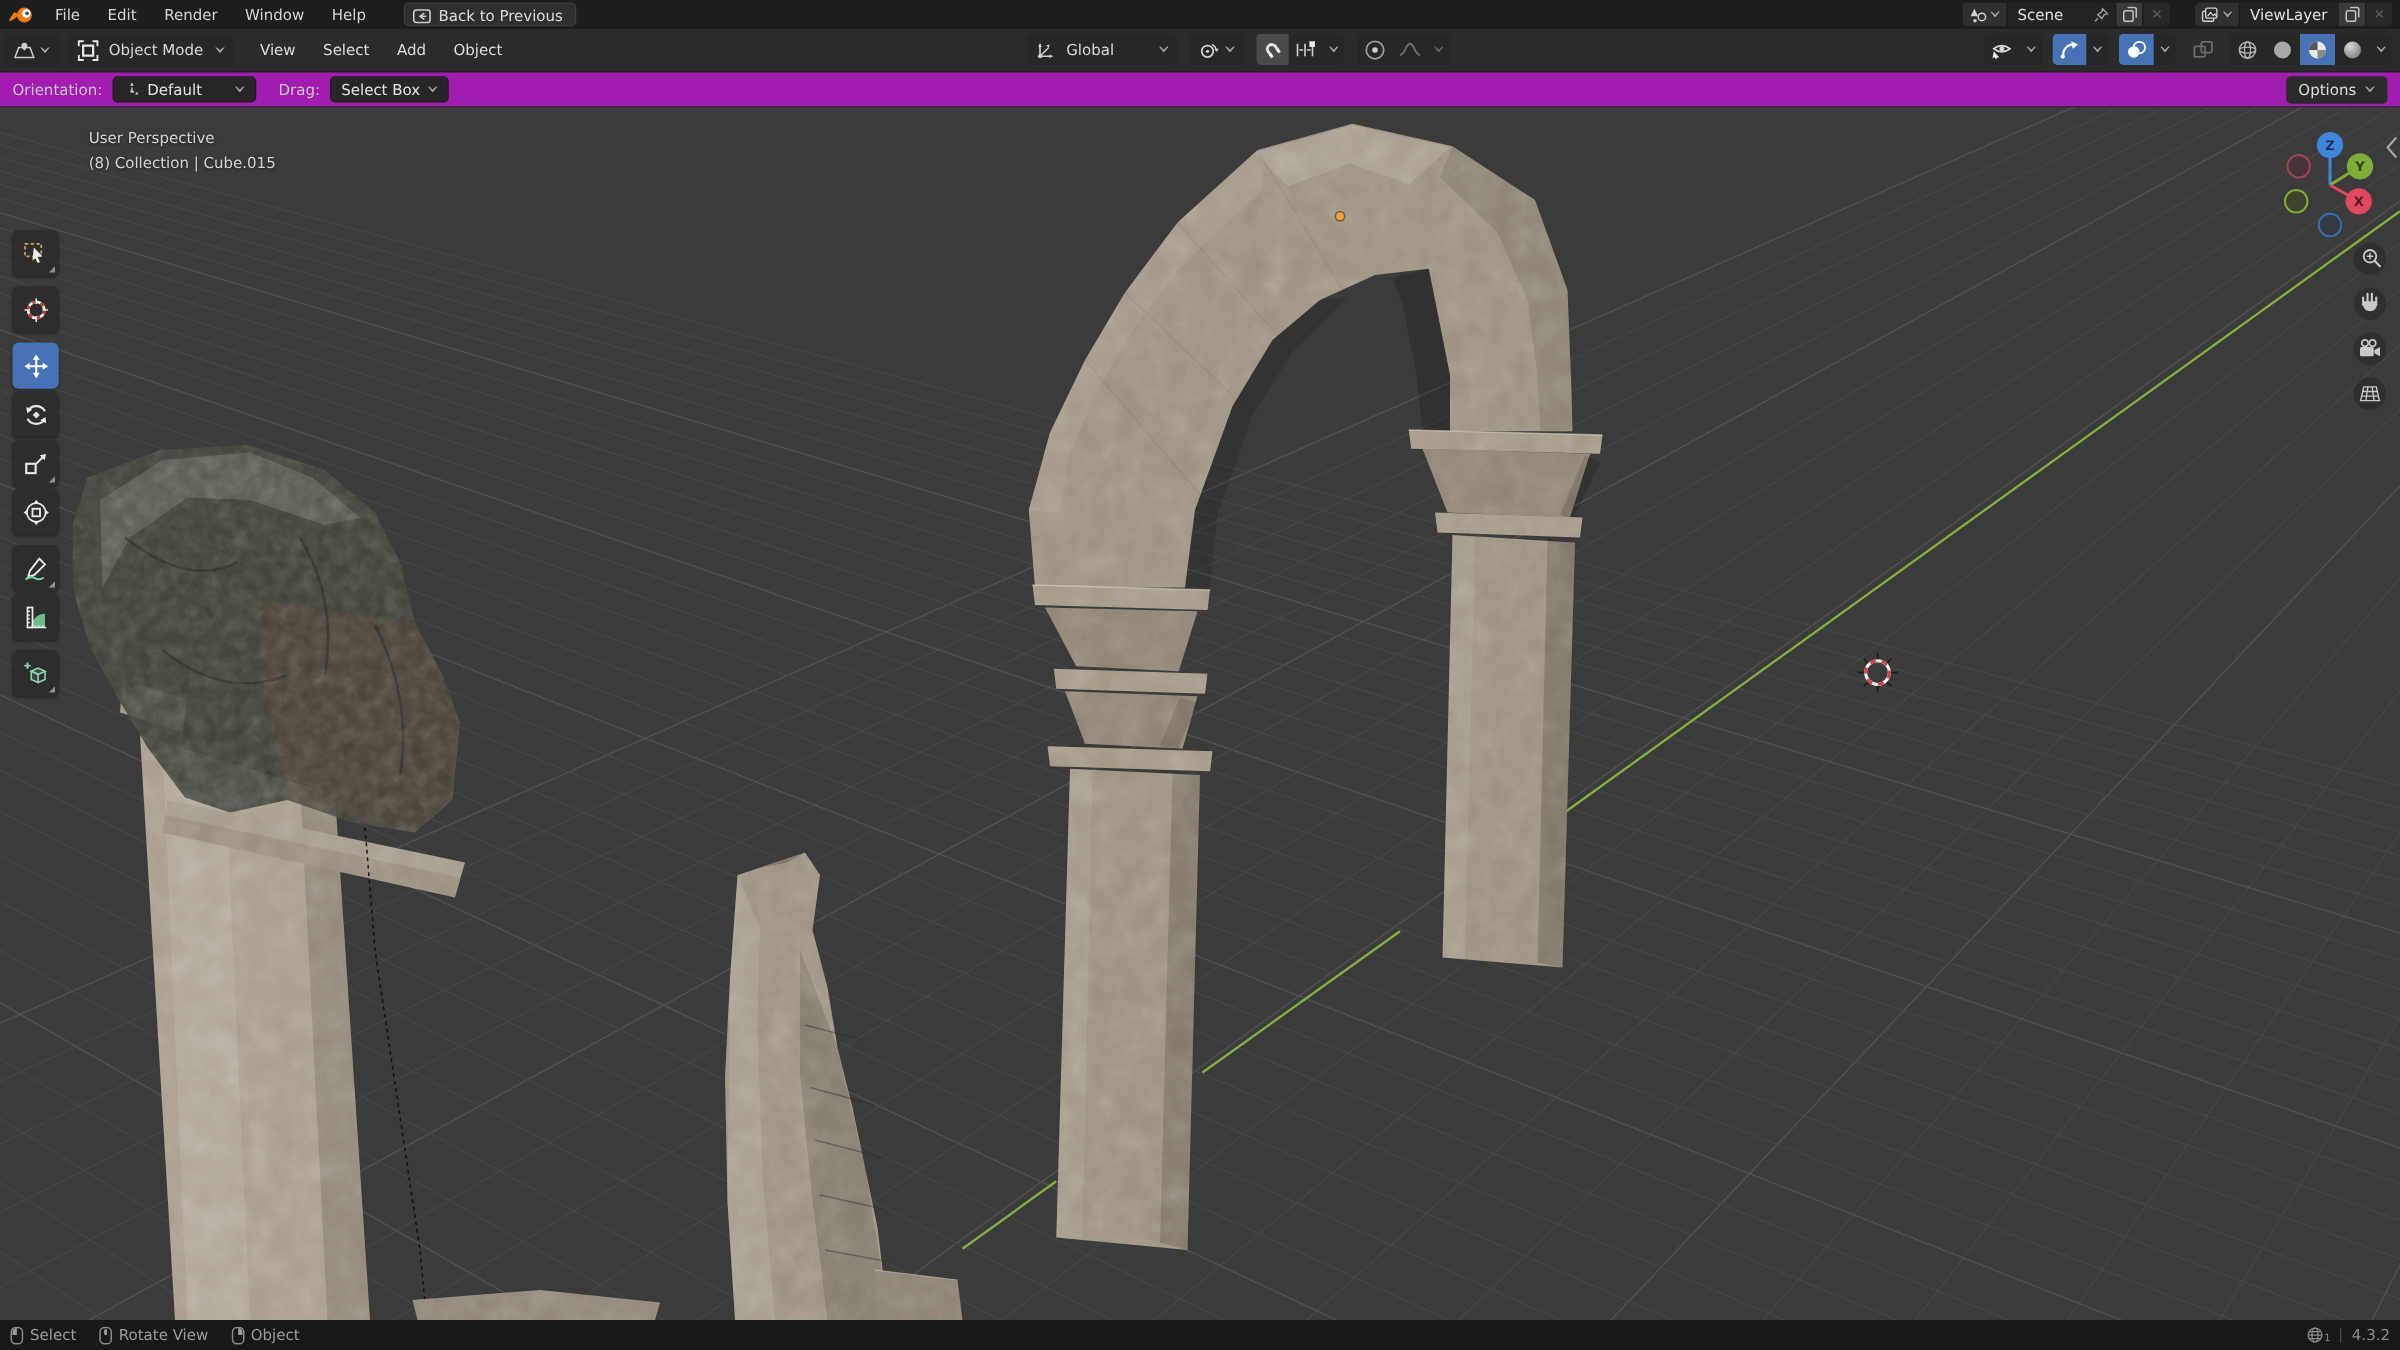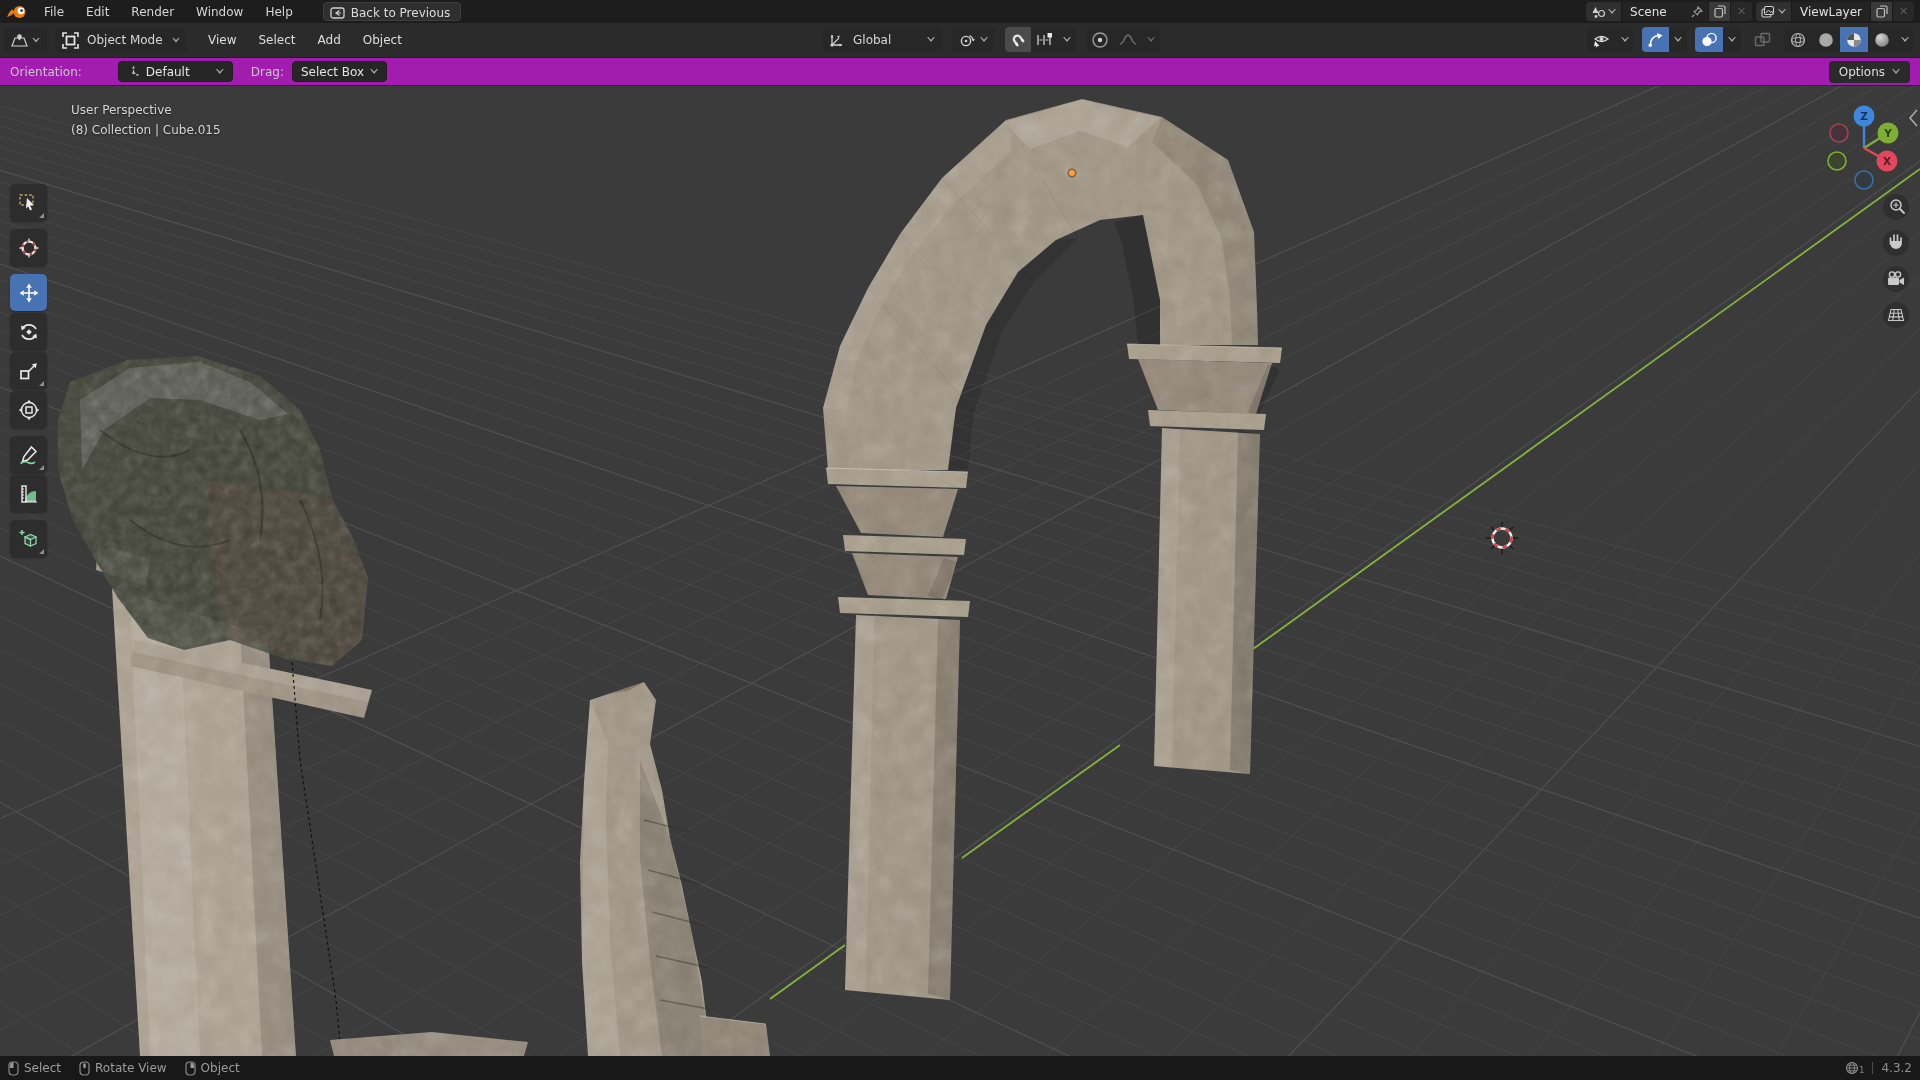--- a/index.html
+++ b/index.html
@@ -6,21 +6,21 @@
   *{box-sizing:border-box;}
   #app{position:relative;width:1920px;height:1080px;background:#1d1d1d;overflow:hidden;
        font-family:"DejaVu Sans","Liberation Sans",sans-serif;color:#d8d8d8;font-size:12px;
        -webkit-font-smoothing:antialiased;}
   
   .topbar{position:absolute;left:0;top:0;width:1920px;height:23px;background:#1d1d1d;
           display:flex;align-items:center;gap:2px;padding:0 6px;}
   .menu-item{padding:3px 10px;border-radius:3px;color:#d5d5d5;cursor:default;}
   .back-btn{margin-left:18px;height:19px;display:flex;align-items:flex-end;gap:6px;background:#2f2f2f;
             border:1px solid #3d3d3d;border-radius:4px;padding:0 10px 0 6px;color:#dcdcdc;}
-  .tb-right{margin-left:auto;display:flex;align-items:center;gap:4px;}
+  .tb-right{margin-left:auto;display:flex;align-items:center;gap:20px;}
   .id-widget{display:flex;align-items:center;height:19px;background:#232323;border-radius:4px;overflow:hidden;}
   .id-iconseg{display:flex;align-items:center;gap:2px;background:#303030;height:100%;padding:0 5px;border-right:1px solid #1a1a1a;}
   .id-name{padding:0 8px;color:#e2e2e2;min-width:64px;}
   .id-btn{width:22px;height:19px;display:flex;align-items:center;justify-content:center;background:#3a3a3a;border-left:1px solid #1a1a1a;}
   .id-btn.dim{background:#282828;color:#5c5c5c;}
   .chev{width:8px;height:5px;background:#a8a8a8;clip-path:polygon(0 0,15% 0,50% 55%,85% 0,100% 0,50% 100%);display:inline-block;}
   .chev.dim{background:#6a6a6a;}
   
   .vheader{position:absolute;left:0;top:23px;width:1920px;height:35px;background:#2b2b2b;
            border-bottom:1px solid #1f1f1f;display:flex;align-items:center;padding:0 4px;}
@@ -292,21 +292,21 @@
         </span>
         <span>
             <span class="chev"></span>
           </span>
       </span>
     </div>
   </div>
 
   <div class="toolrow">
     <span class="trlabel">Orientation:</span>
-    <span class="dd" style="min-width:115px;margin-left:28px;">
+    <span class="dd" style="min-width:115px;">
       <svg width="13" height="13" viewBox="0 0 13 13">
         <path d="M6.5,1.5 V8 M6.5,8 L11.5,10" stroke="#bdbdbd" stroke-width="1.2" fill="none" stroke-dasharray="2 1.4"></path>
         <path d="M6.5,1.2 L5,3.6 H8 Z M11.8,10.2 L9.3,10.9 L9.9,8.8 Z" fill="#bdbdbd"></path>
         <circle cx="6.5" cy="8" r="1.3" fill="#bdbdbd"></circle>
       </svg>
       <span>Default</span>
       <span class="chev" style="margin-left:auto;"></span>
     </span>
     <span class="trlabel" style="margin-left:10px;">Drag:</span>
     <span class="dd">

